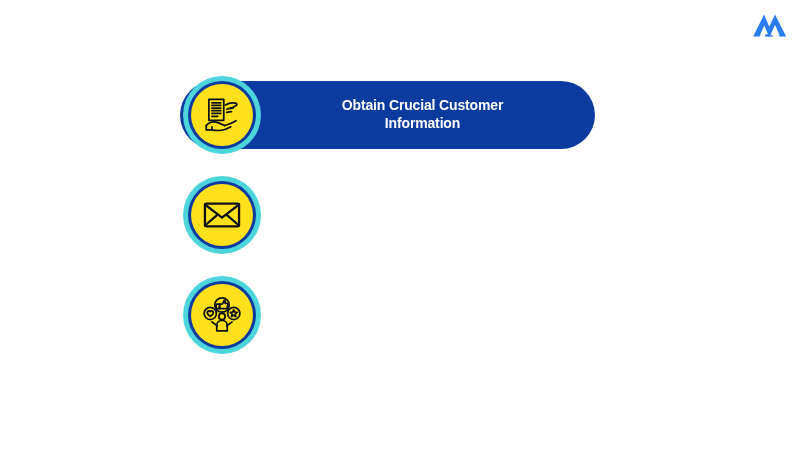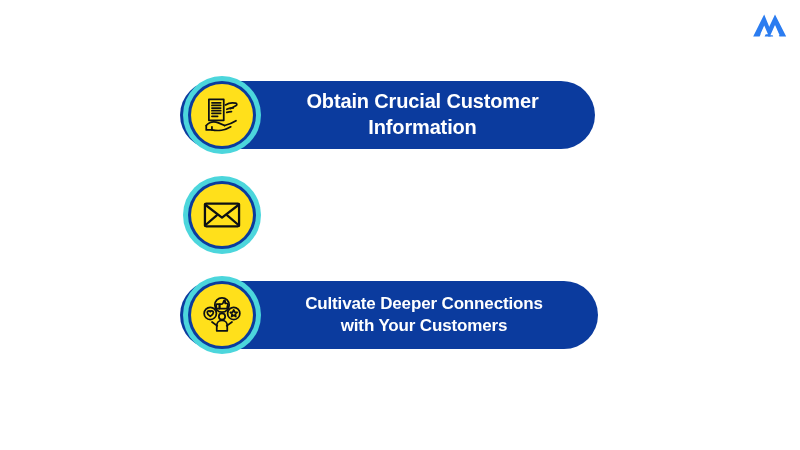--- a/index.html
+++ b/index.html
@@ -62,21 +62,21 @@
     box-sizing: border-box;
     padding-left: 86px;
     padding-right: 16px;
   }
   .pill-w1 { width: 415px; }
   .pill-w2 { width: 415px; }
   .pill-w3 { width: 418px; }
 
   .pill-label {
     color: #ffffff;
-    font-size: 20px;
+    font-size: 14px;
     font-weight: bold;
     line-height: 1.28;
     text-align: center;
     letter-spacing: -0.15px;
     white-space: pre-line;
   }
   .pill-label-wide { font-size: 17px; }
 
   
   .icon-badge {
@@ -180,24 +180,20 @@
                 <path d="M4.5 36 L18 24.5"></path>
                 <path d="M43.5 36 L30 24.5"></path>
               </svg>
             </span>
           </div>
         </div>
       </div>
     </div>
 
     <div class="benefit-row">
-      <div class="pill pill-w3">
-        <span class="pill-label pill-label-wide">Cultivate Deeper Connections
-with Your Customers</span>
-      </div>
       <div class="icon-badge">
         <div class="icon-badge-inner">
           <div class="icon-badge-face">
             <span>
               <svg viewBox="0 0 48 48" xmlns="http://www.w3.org/2000/svg" aria-hidden="true" fill="none" stroke="#0d1014" stroke-width="2" stroke-linecap="round" stroke-linejoin="round">
 
                 <circle cx="24" cy="12.5" r="8.2"></circle>
                 <path d="M21.2 16.8 L21.2 11.6 L23.4 11.6 C24.3 11.6 24.9 11.1 25.2 10.3
                          L26.2 7.8 C26.5 7 27.5 7.1 27.6 8 L27.6 10.6 L29.6 10.6
                          C30.4 10.6 30.9 11.3 30.7 12.1 L29.8 15.7

